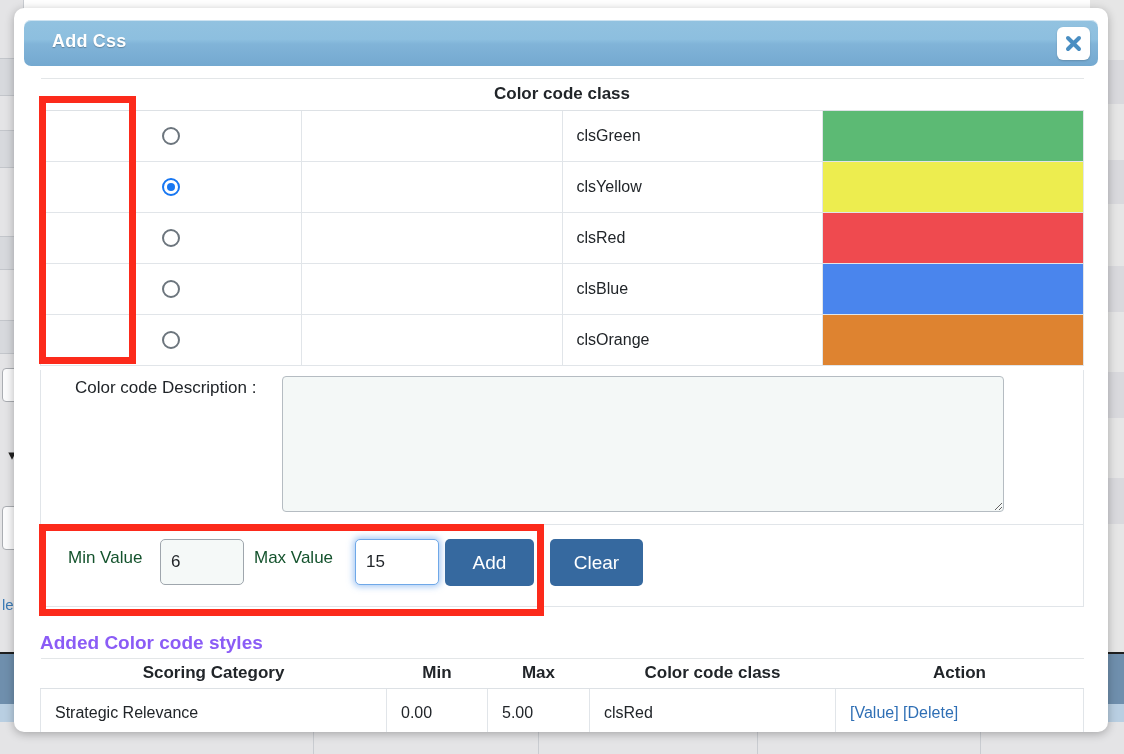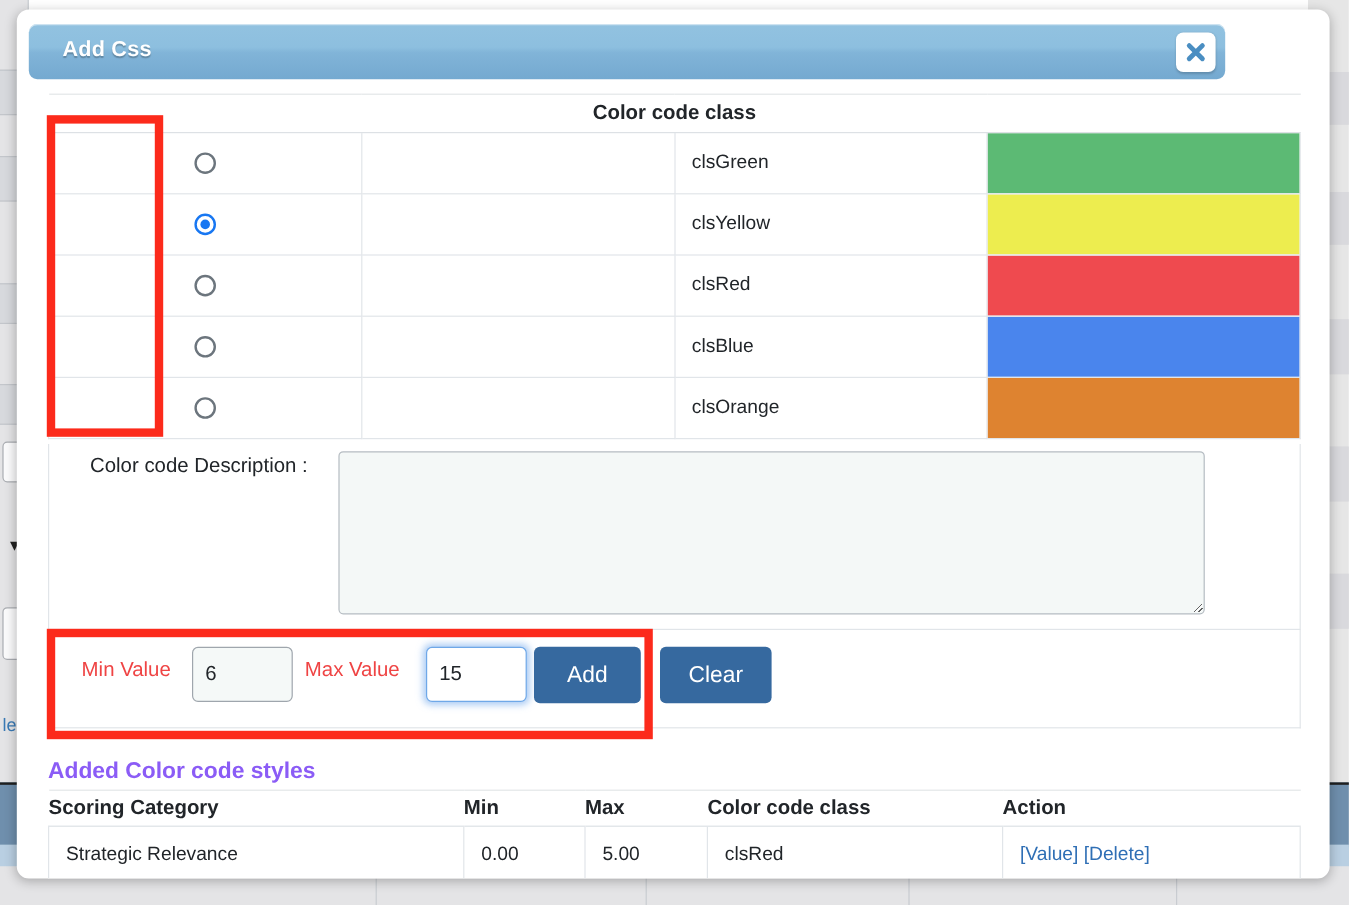--- a/index.html
+++ b/index.html
@@ -127,21 +127,21 @@
     background: #ffffff;
     border-radius: 10px;
     box-shadow: 0 2px 10px rgba(0,0,0,0.28);
     box-sizing: border-box;
     overflow: hidden;
   }
   #modal-header {
     position: absolute;
     left: 10px;
     top: 12px;
-    width: 997px;
+    width: 1074px;
     height: 46px;
     border-radius: 7px;
     background: linear-gradient(to bottom, #92c2e0 0%, #8dbfdf 42%, #81b4d8 52%, #74a9d0 100%);
     box-shadow: inset 0 1px 0 rgba(255,255,255,0.55);
     box-sizing: border-box;
   }
   #modal-title {
     position: absolute;
     left: 28px;
     top: 11px;
@@ -281,21 +281,21 @@
     height: 82px;
     border-left: 1px solid #e1e5e9;
     border-right: 1px solid #e1e5e9;
     border-bottom: 1px solid #e1e5e9;
     box-sizing: border-box;
     background: #fff;
   }
   .mm-label {
     position: absolute;
     font-size: 17px;
-    color: #ef4444;
+    color: #14532d;
     top: 23px;
   }
   .mm-input {
     position: absolute;
     top: 14px;
     height: 46px;
     border-radius: 5px;
     box-sizing: border-box;
     font-family: "Liberation Sans", sans-serif;
     font-size: 17px;
@@ -346,21 +346,21 @@
     top: 588px;
     width: 1044px;
     border-collapse: collapse;
     table-layout: fixed;
     font-size: 16px;
     color: #212529;
     background: #fff;
   }
   #added-table th {
     font-weight: bold;
-    text-align: left;
+    text-align: center;
     font-size: 17px;
     padding: 4px 0 5px 0;
     border-top: 1px solid #e3e6e8;
     border-bottom: 1px solid #dde1e5;
   }
   #added-table td {
     height: 48px;
     border-bottom: 1px solid #e1e5e9;
     border-right: 1px solid #e1e5e9;
     padding: 0 0 0 14px;

